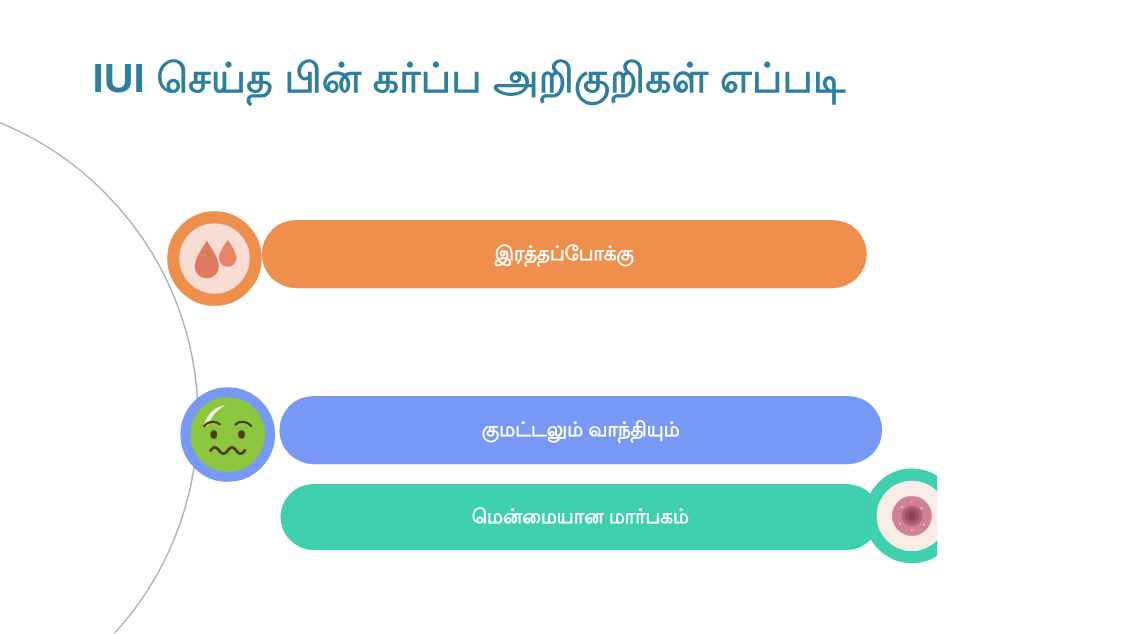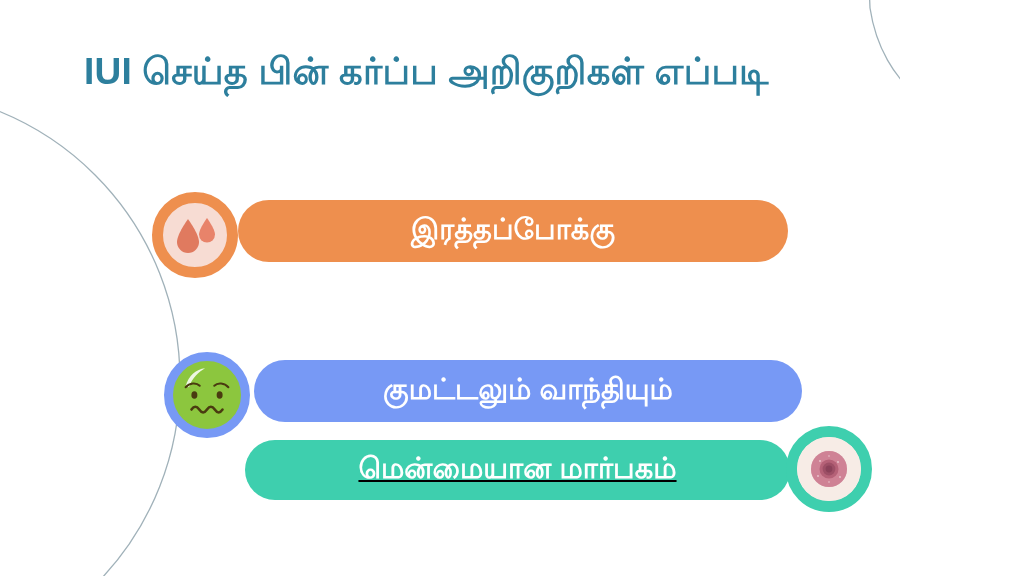--- a/index.html
+++ b/index.html
@@ -12,21 +12,20 @@
     background: #ffffff;
     font-family: "Liberation Sans", "DejaVu Sans", sans-serif;
     overflow: hidden;
   }
   #slide {
     position: relative;
     width: 852px;
     height: 576px;
     background: #ffffff;
     overflow: hidden;
-    padding-left: 48px;
   }
 
   
   .deco-layer {
     position: absolute;
     left: 0; top: 0;
     width: 1024px;
     height: 576px;
     pointer-events: none;
   }
@@ -55,21 +54,21 @@
     top: 0;
     height: 62px;
     border-radius: 31px;
     display: flex;
     align-items: center;
     justify-content: center;
     box-sizing: border-box;
   }
   .bar-label {
     color: #ffffff;
-    font-size: 29px;
+    font-size: 18px;
     font-weight: bold;
     line-height: 1;
     white-space: nowrap;
     padding-bottom: 3px;
   }
 
   .badge {
     position: absolute;
     width: 86px;
     height: 86px;
@@ -91,21 +90,21 @@
   #row2 .bar { left: 245px; width: 545px; background: #fb6c77; }
   #row2 .badge { left: 786px; top: -12px; background: #f4e3dc; border: 11px solid #fb6c77; z-index: 3; }
 
   
   #row3 { left: 14px; top: 360px; width: 1024px; }
   #row3 .bar { left: 240px; width: 548px; background: #7799f5; }
   #row3 .badge { left: 150px; top: -8px; background: #8cc63e; border: 9px solid #7799f5; z-index: 3; }
 
   
   #row4 { left: 0; top: 440px; width: 1024px; }
-  #row4 .bar { left: 245px; width: 545px; height: 60px; border-radius: 30px; background: #3ecfae; text-decoration: underline; }
+  #row4 .bar { left: 255px; width: 545px; height: 60px; border-radius: 30px; background: #3ecfae; }
   #row4 .badge { left: 786px; top: -14px; background: #f7ece6; border: 11px solid #3ecfae; z-index: 3; }
 
   .icon-svg { display: block; }
 </style>
 </head>
 <body>
 
 <div id="slide">
 
   <svg class="deco-layer" viewBox="0 0 1024 576" width="1024" height="576" xmlns="http://www.w3.org/2000/svg">

